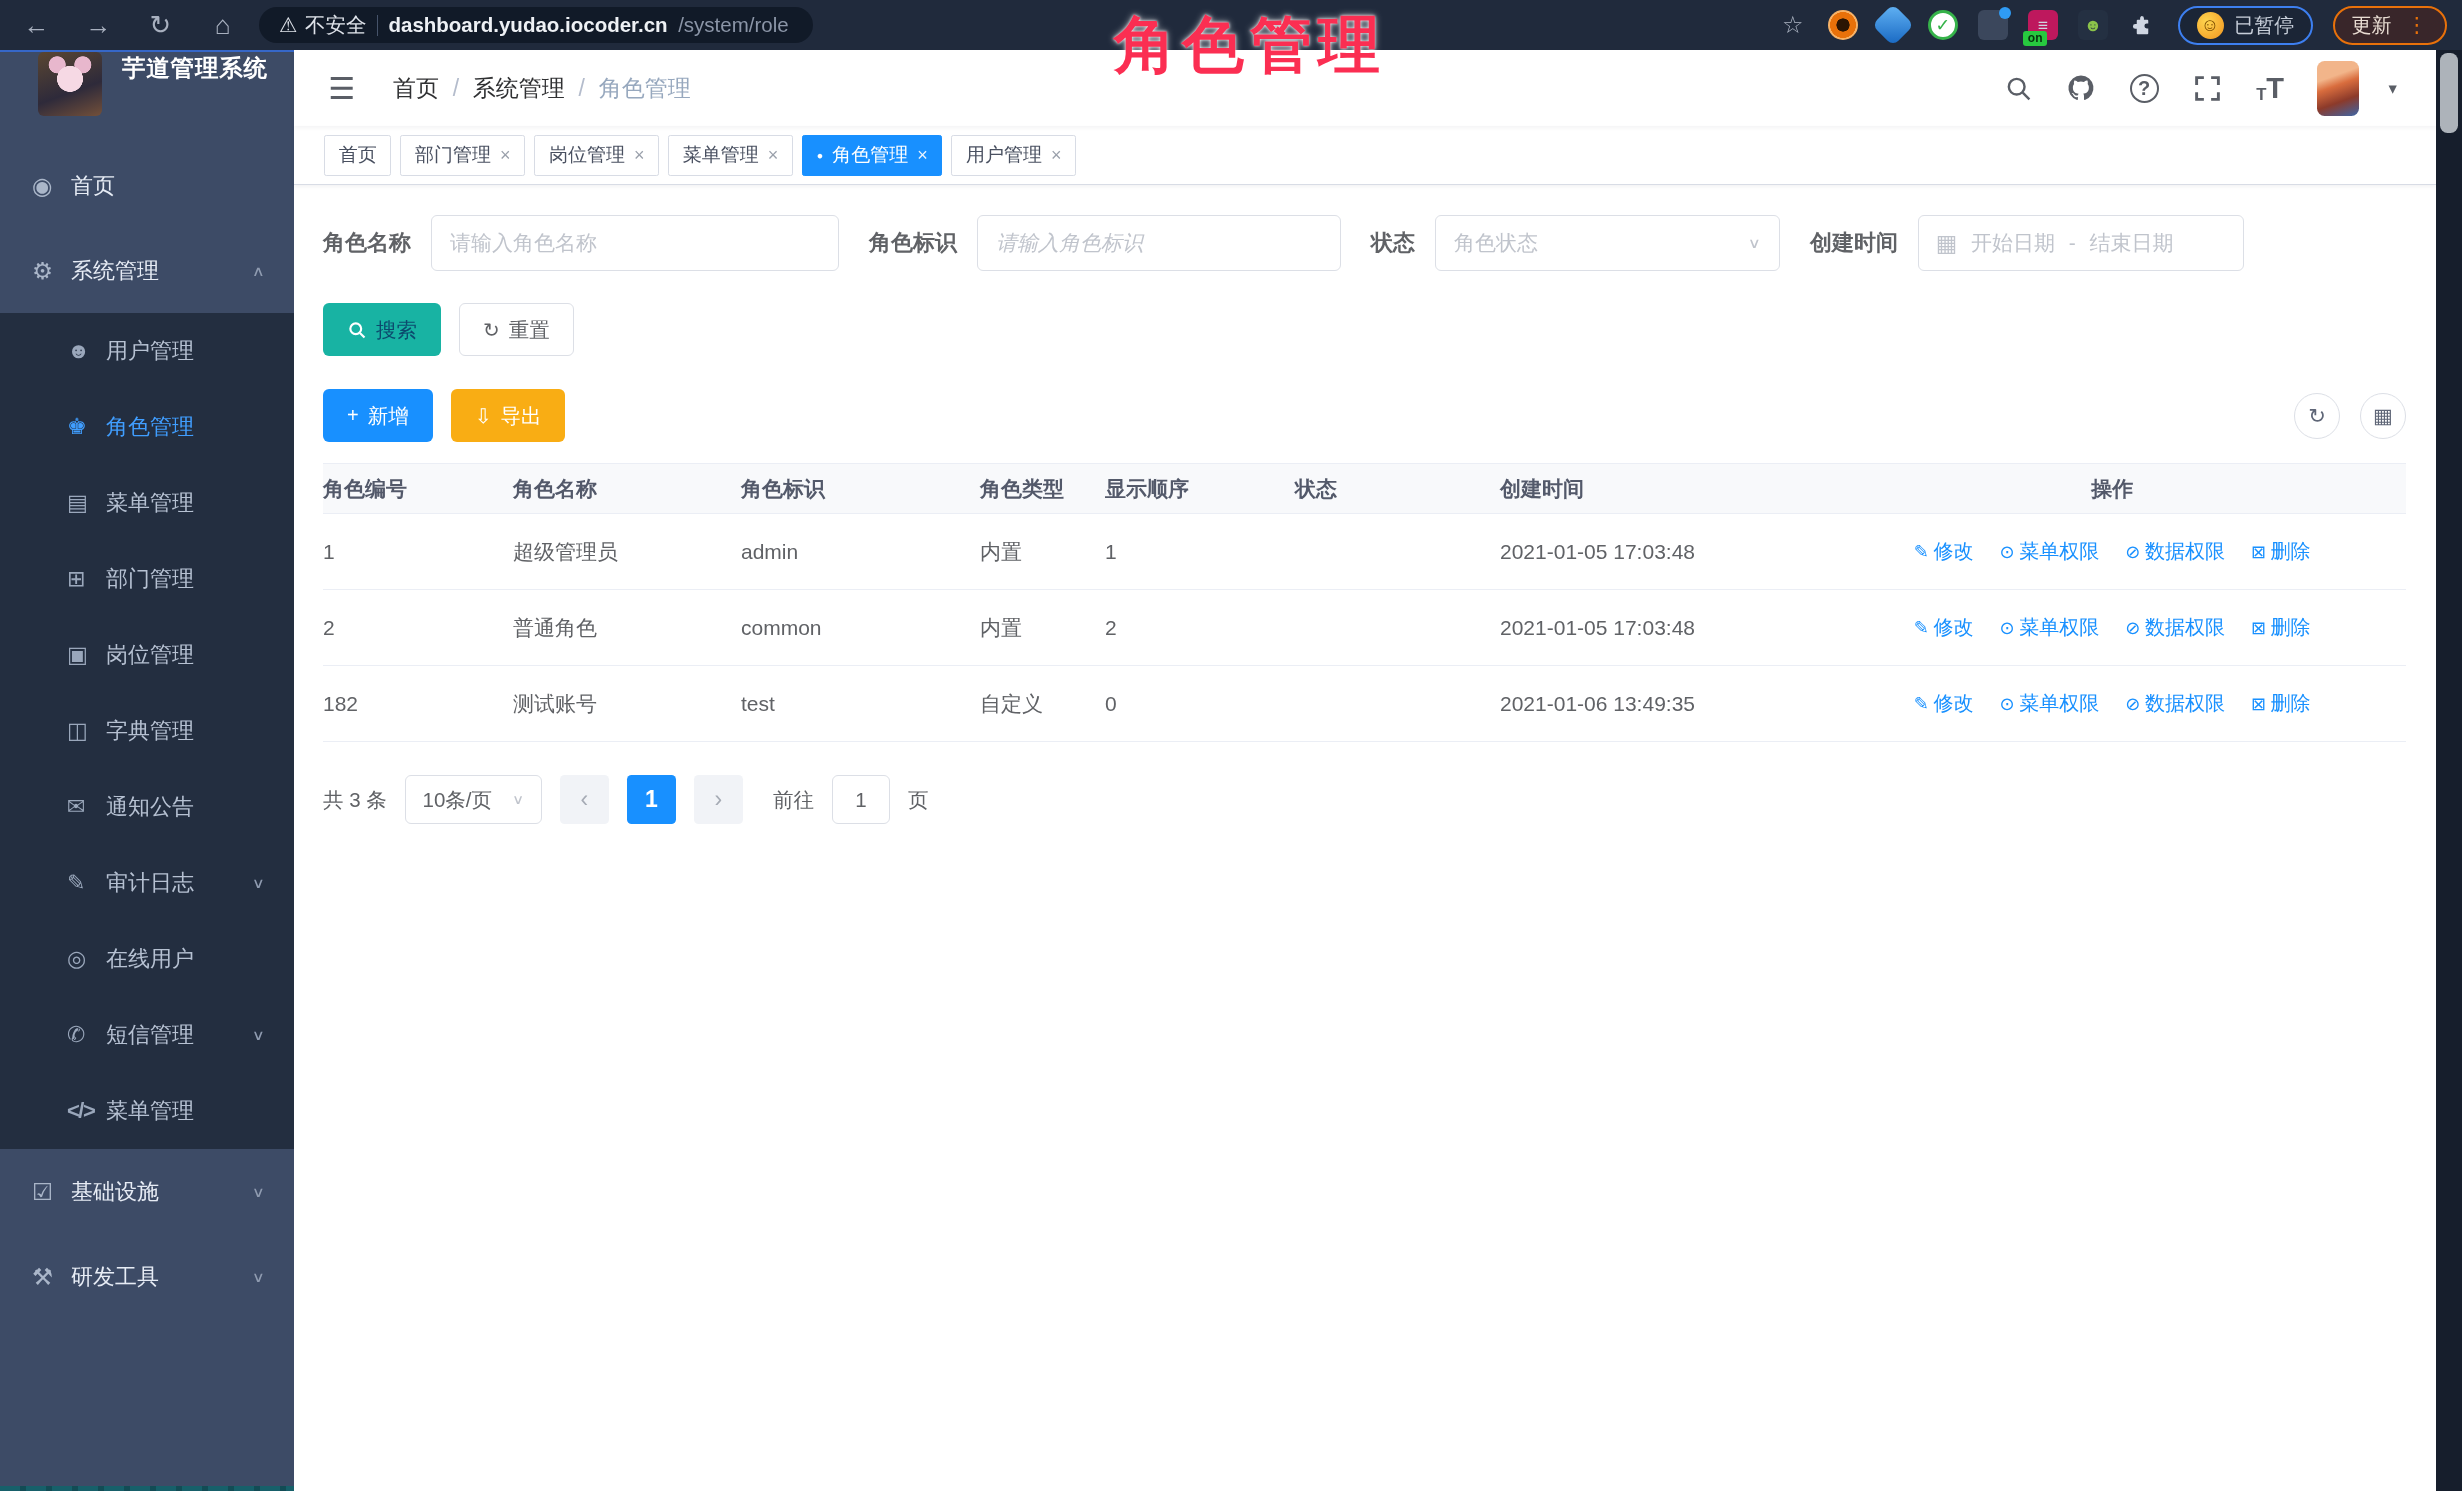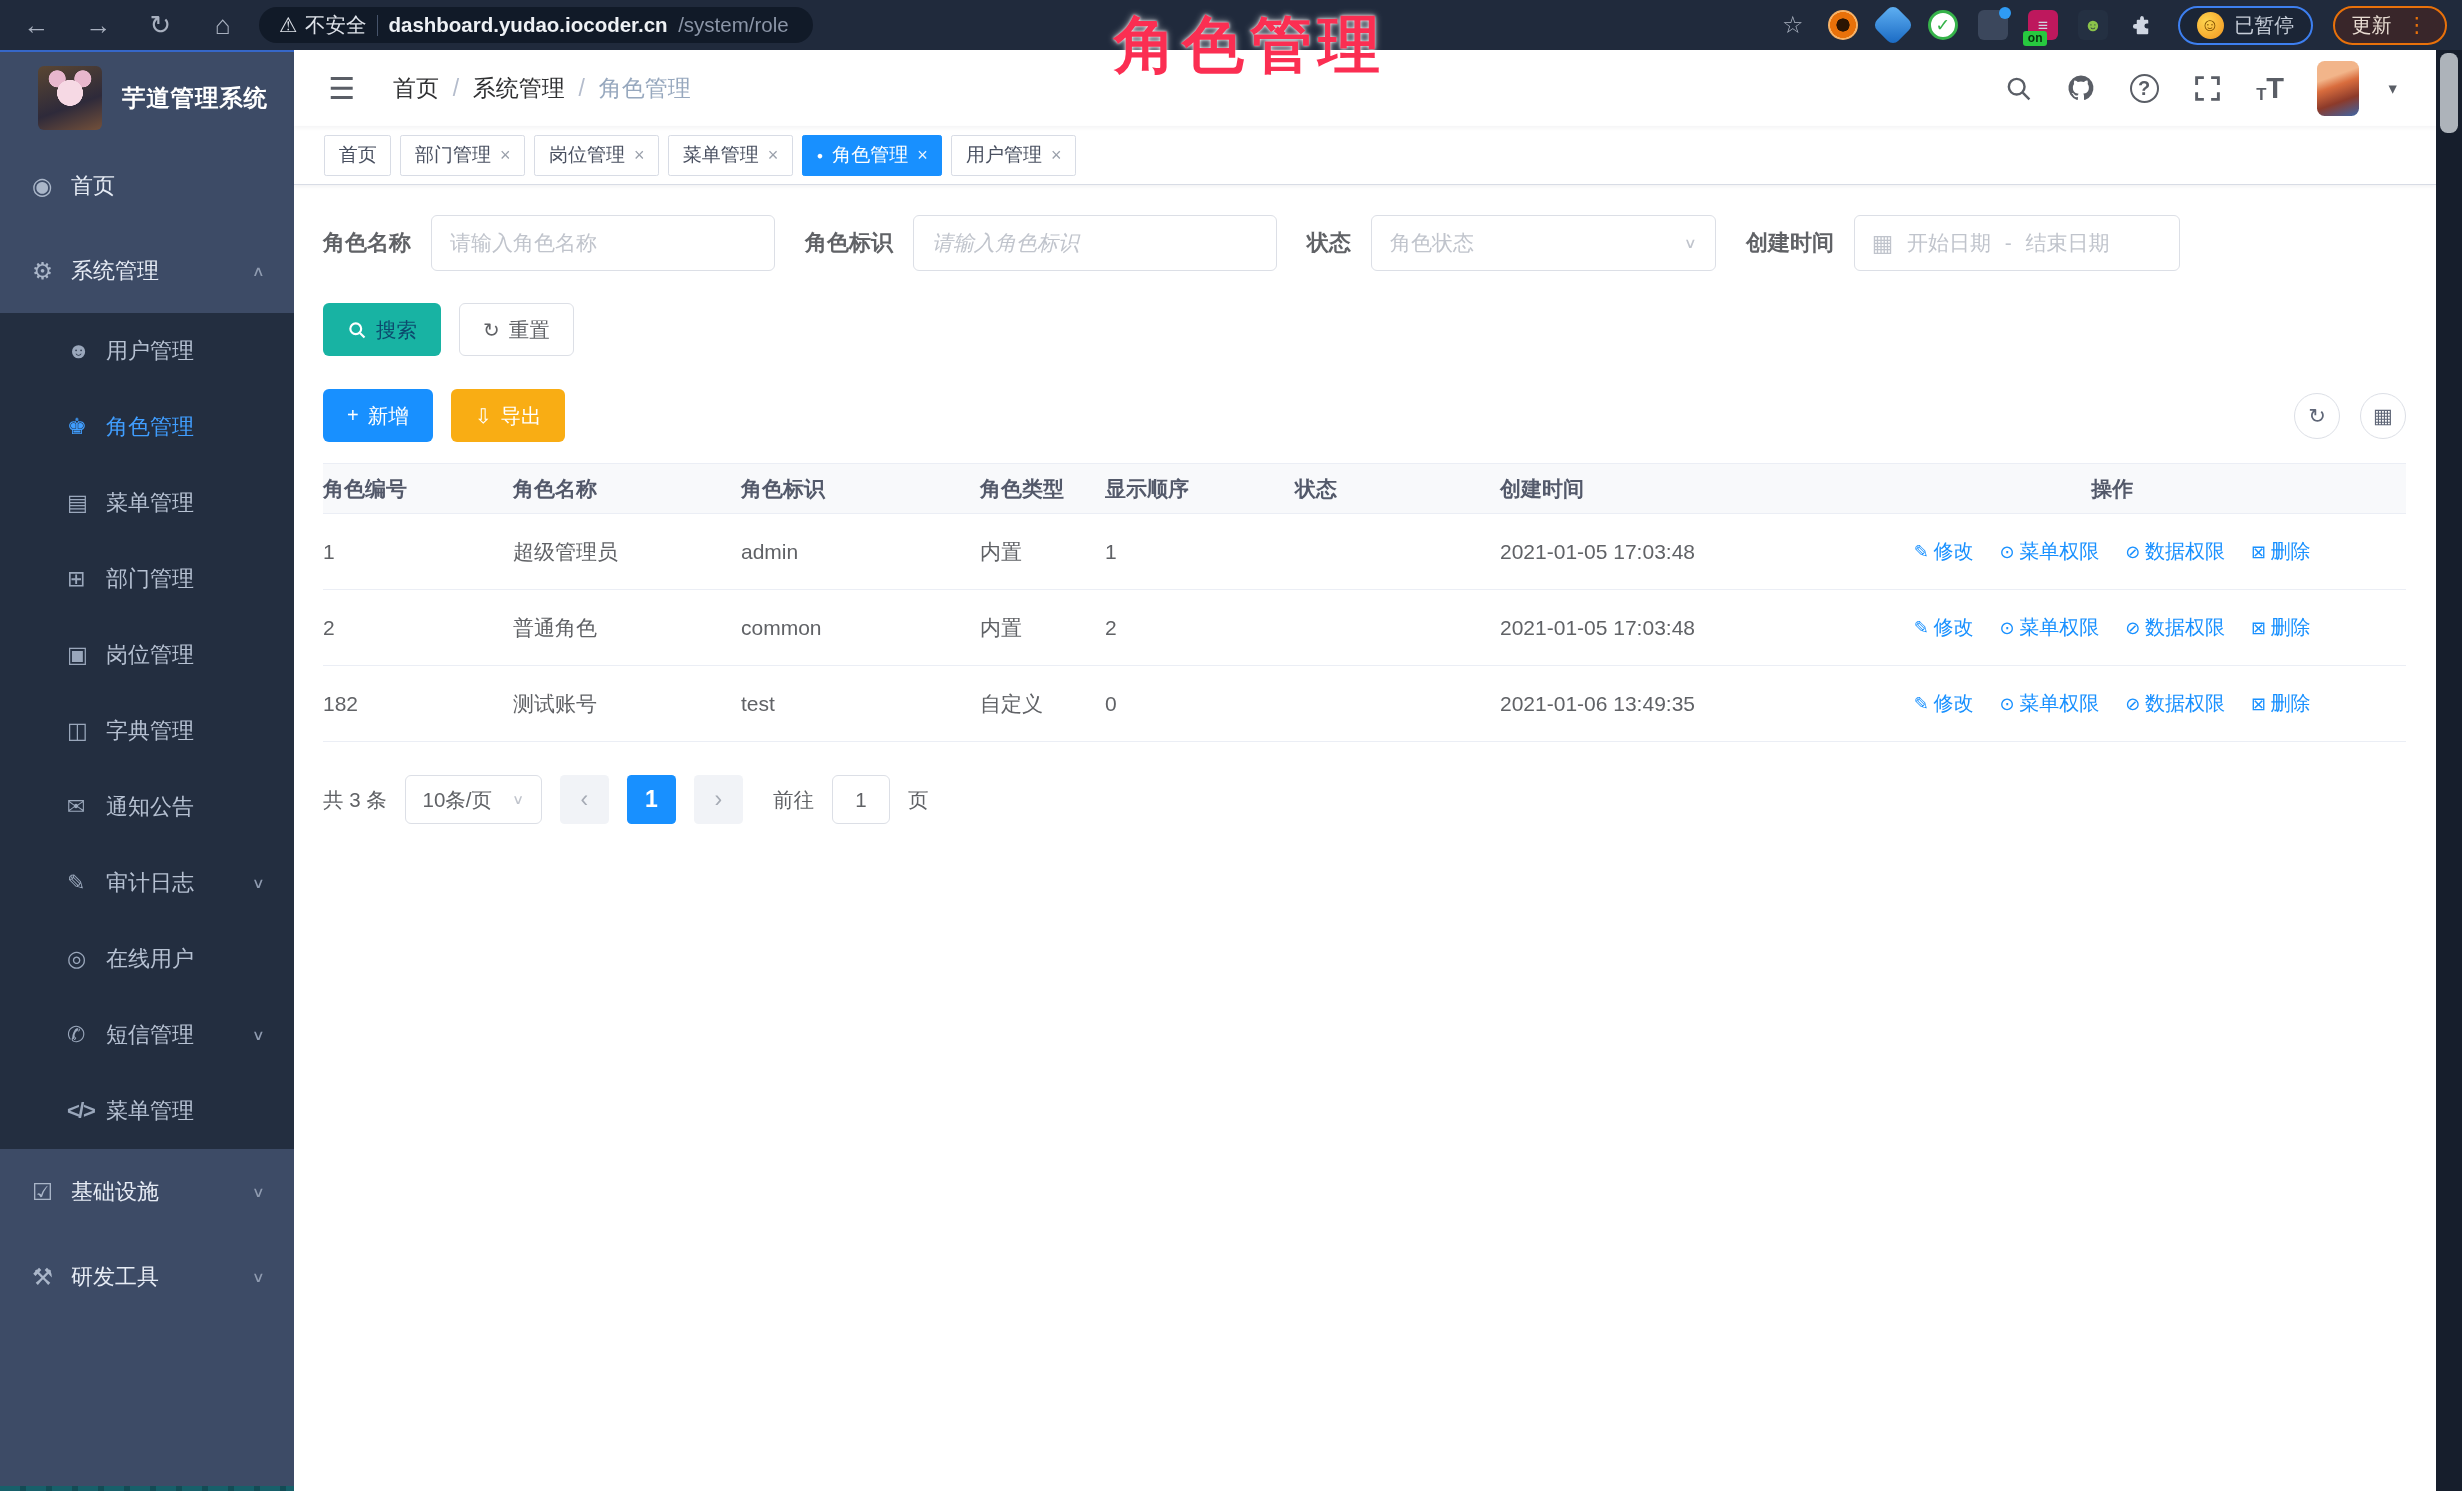--- a/index.html
+++ b/index.html
@@ -33,21 +33,21 @@
   .pill.update{border:2.3px solid #e8710a;background:#39262a;color:#e9ddd3;gap:15px}
   .pill.update .dots{color:#e8710a;font-size:21px;letter-spacing:0.8px}
 
   
   .annotation{position:absolute;left:1114px;top:3px;z-index:20;font-size:62px;font-weight:700;color:#fb2e52;letter-spacing:6px;
     text-shadow:0 0 3px rgba(255,255,255,.95),0 0 7.6px rgba(255,255,255,.7);pointer-events:none}
 
   
   .sidebar{position:absolute;top:50px;left:0;width:294px;bottom:0;background:#3d4b66;border-top:2.3px solid #3667c8;overflow:hidden}
   .sidebar::after{content:"";position:absolute;left:0;bottom:0;width:100%;height:6px;background:repeating-linear-gradient(90deg,#17606a 0 20px,#124c55 20px 26px)}
-  .logo{height:91px;display:flex;align-items:center;gap:20px;padding-left:38px}
+  .logo{height:91px;display:flex;align-items:flex-start;gap:20px;padding-left:38px}
   .logo-img{width:64px;height:64px;border-radius:6px;background:
      radial-gradient(circle at 50% 42%,#f6d9e4 0 26%,transparent 27%),
      radial-gradient(circle at 30% 20%,#e8b7cd 0 12%,transparent 13%),
      radial-gradient(circle at 70% 20%,#e8b7cd 0 12%,transparent 13%),
      linear-gradient(160deg,#5a4632,#2e2a3a 60%,#73503a)}
   .logo-title{color:#fff;font-size:23.5px;font-weight:700;letter-spacing:0.8px}
   .sb-item{display:flex;align-items:center;height:85px;padding-left:32px;color:#e7ecf5;font-size:22px;cursor:pointer;position:relative}
   .sb-item .ico{width:39px;font-size:23.5px;color:#aab6c9;flex:0 0 39px}
   .sb-arrow{position:absolute;right:29px;font-size:18px;color:#8f9bb0;transform:scaleY(.8)}
   .submenu{background:#232e40}
@@ -320,21 +320,21 @@
     <span class="tag">
       <span>用户管理</span>
         <span class="x">×</span>
     </span>
   </div>
 
   <div class="content">
 
     <div class="filters">
       <span class="f-label">角色名称</span>
-      <input class="f-input ml26" style="width: 344px;" placeholder="请输入角色名称">
+      <input class="f-input ml26" style="width: 408px;" placeholder="请输入角色名称">
       <span class="f-label ml40">角色标识</span>
       <input class="f-input ml26" style="width: 364px; font-style: italic;" placeholder="请输入角色标识">
       <span class="f-label ml40">状态</span>
       <span class="sel ml26" style="width:345px">
         <span>角色状态</span>
         <span class="sel-caret">∨</span>
       </span>
       <span class="f-label ml40">创建时间</span>
       <span class="daterange ml26" style="width:326px">
         <span class="cal-ico">▦</span>

